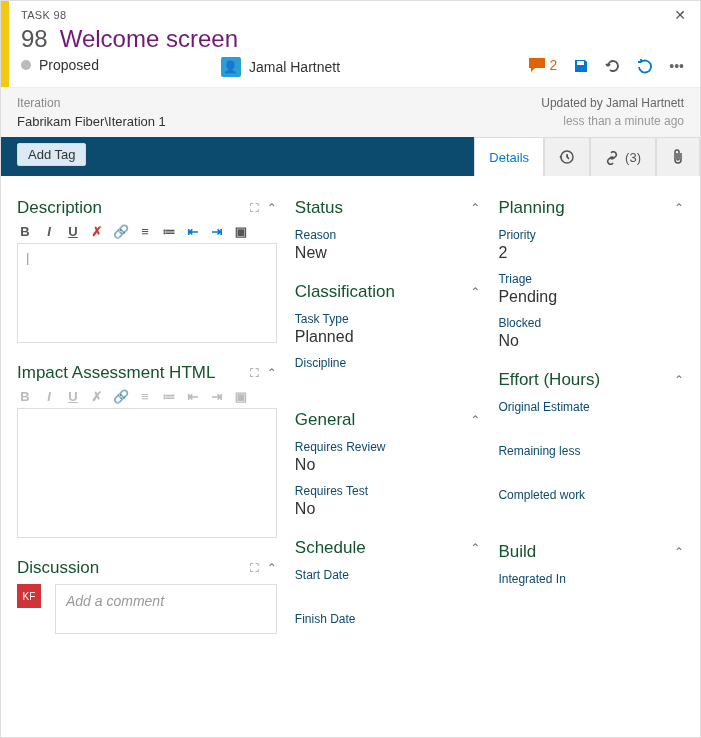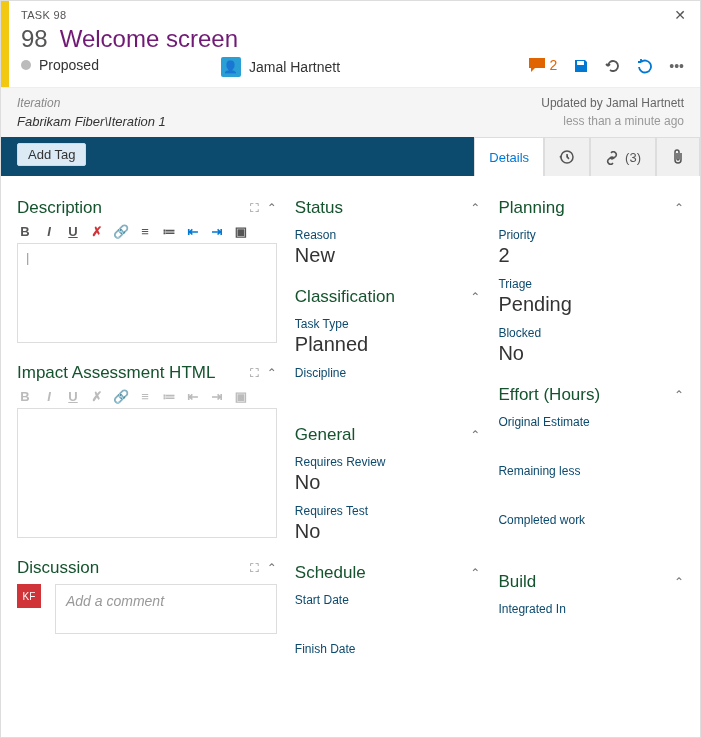--- a/index.html
+++ b/index.html
@@ -29,42 +29,42 @@
   .state-dot { width: 10px; height: 10px; border-radius: 50%; background: #bbb; }
   .assignee { display: flex; align-items: center; gap: 8px; flex: 1; }
   .avatar-sm { width: 20px; height: 20px; background: #2a9fd6; display:flex; align-items:center; justify-content:center; color:#fff; font-size:12px; border-radius:2px;}
   .comments { color: #e06400; display: flex; align-items: center; gap: 4px; }
   .tools { display: flex; align-items: center; gap: 16px; margin-left: 16px; }
   .tool-ic { color: #0078d4; cursor: pointer; }
   .tool-ic.gray { color: #666; }
   .info-row { display: flex; background: #f5f5f5; padding: 8px 16px; font-size: 13px; border-top: 1px solid #eee; }
   .info-block { }
   .block-area { width: 210px; }
-  .block-iter { flex: 1; font-style: italic; }
+  .block-iter { flex: 1; }
   .info-label { color: #888; font-size: 12px; }
   .info-val { color: #333; margin-top: 4px; }
   .updated { text-align: right; font-size: 12px; color: #666; width: 190px; }
   .updated .ago { color: #999; margin-top: 4px; }
   .tag-tabs-row { display: flex; background: #0c4a6e; }
   .tags { padding: 6px 16px 10px; flex: 1; }
   .add-tag { background: #dbeaf5; border: 1px solid #c7ddee; color: #333; padding: 3px 10px; border-radius: 2px; cursor: pointer; font-size: 13px; display:inline-block;}
   .tabs { display: flex; align-items: stretch; }
   .tab { padding: 8px 14px; border: 1px solid #ddd; border-bottom: none; background: #f0f0f0; color: #555; font-size: 13px; display:flex; align-items:center; gap:6px; cursor:pointer;}
   .tab.active { background: #fff; color: #0078d4; }
   .tab .ic { font-size: 13px; }
   .body { display: flex; padding: 14px 16px; gap: 18px; height: 550px; overflow:hidden;}
   .col1 { flex: 1.4; }
   .col2 { flex: 1; }
   .col3 { flex: 1; }
   .section-head { display:flex; align-items:center; justify-content:space-between; margin: 8px 0 6px; }
   .section-title { font-size: 17px; font-weight: 400; color: #14532d; }
   .section-controls { display:flex; gap:8px; color:#777; font-size:12px; }
   .caret { cursor: pointer; }
   .field-label { font-size: 12px; color: #0c4a6e; margin-top: 10px; }
-  .field-val { font-size: 20px; color: #333; margin-top: 2px; }
+  .field-val { font-size: 16px; color: #333; margin-top: 2px; }
   .toolbar { display:flex; gap:8px; margin: 4px 0; color:#555; font-size:13px; align-items:center;}
   .toolbar.dim { color:#bbb; }
   .tb-btn { cursor:pointer; font-weight:bold; width:16px; text-align:center;}
   .editor { border: 1px solid #ddd; min-height: 100px; padding: 6px 8px; font-size: 13px; color:#999; }
   .editor.sm { min-height: 130px; }
   .section-sep { margin-top: 20px; }
   .discussion-row { display:flex; gap:14px; margin-top:6px; }
   .avatar-kf { width:24px; height:24px; background:#d13438; color:#fff; font-size:10px; display:flex; align-items:center; justify-content:center; }
   .comment-box { flex:1; border:1px solid #ddd; padding:8px 10px; font-style:italic; color:#999; min-height:50px;}
   svg { display: inline-block; vertical-align: middle; }

